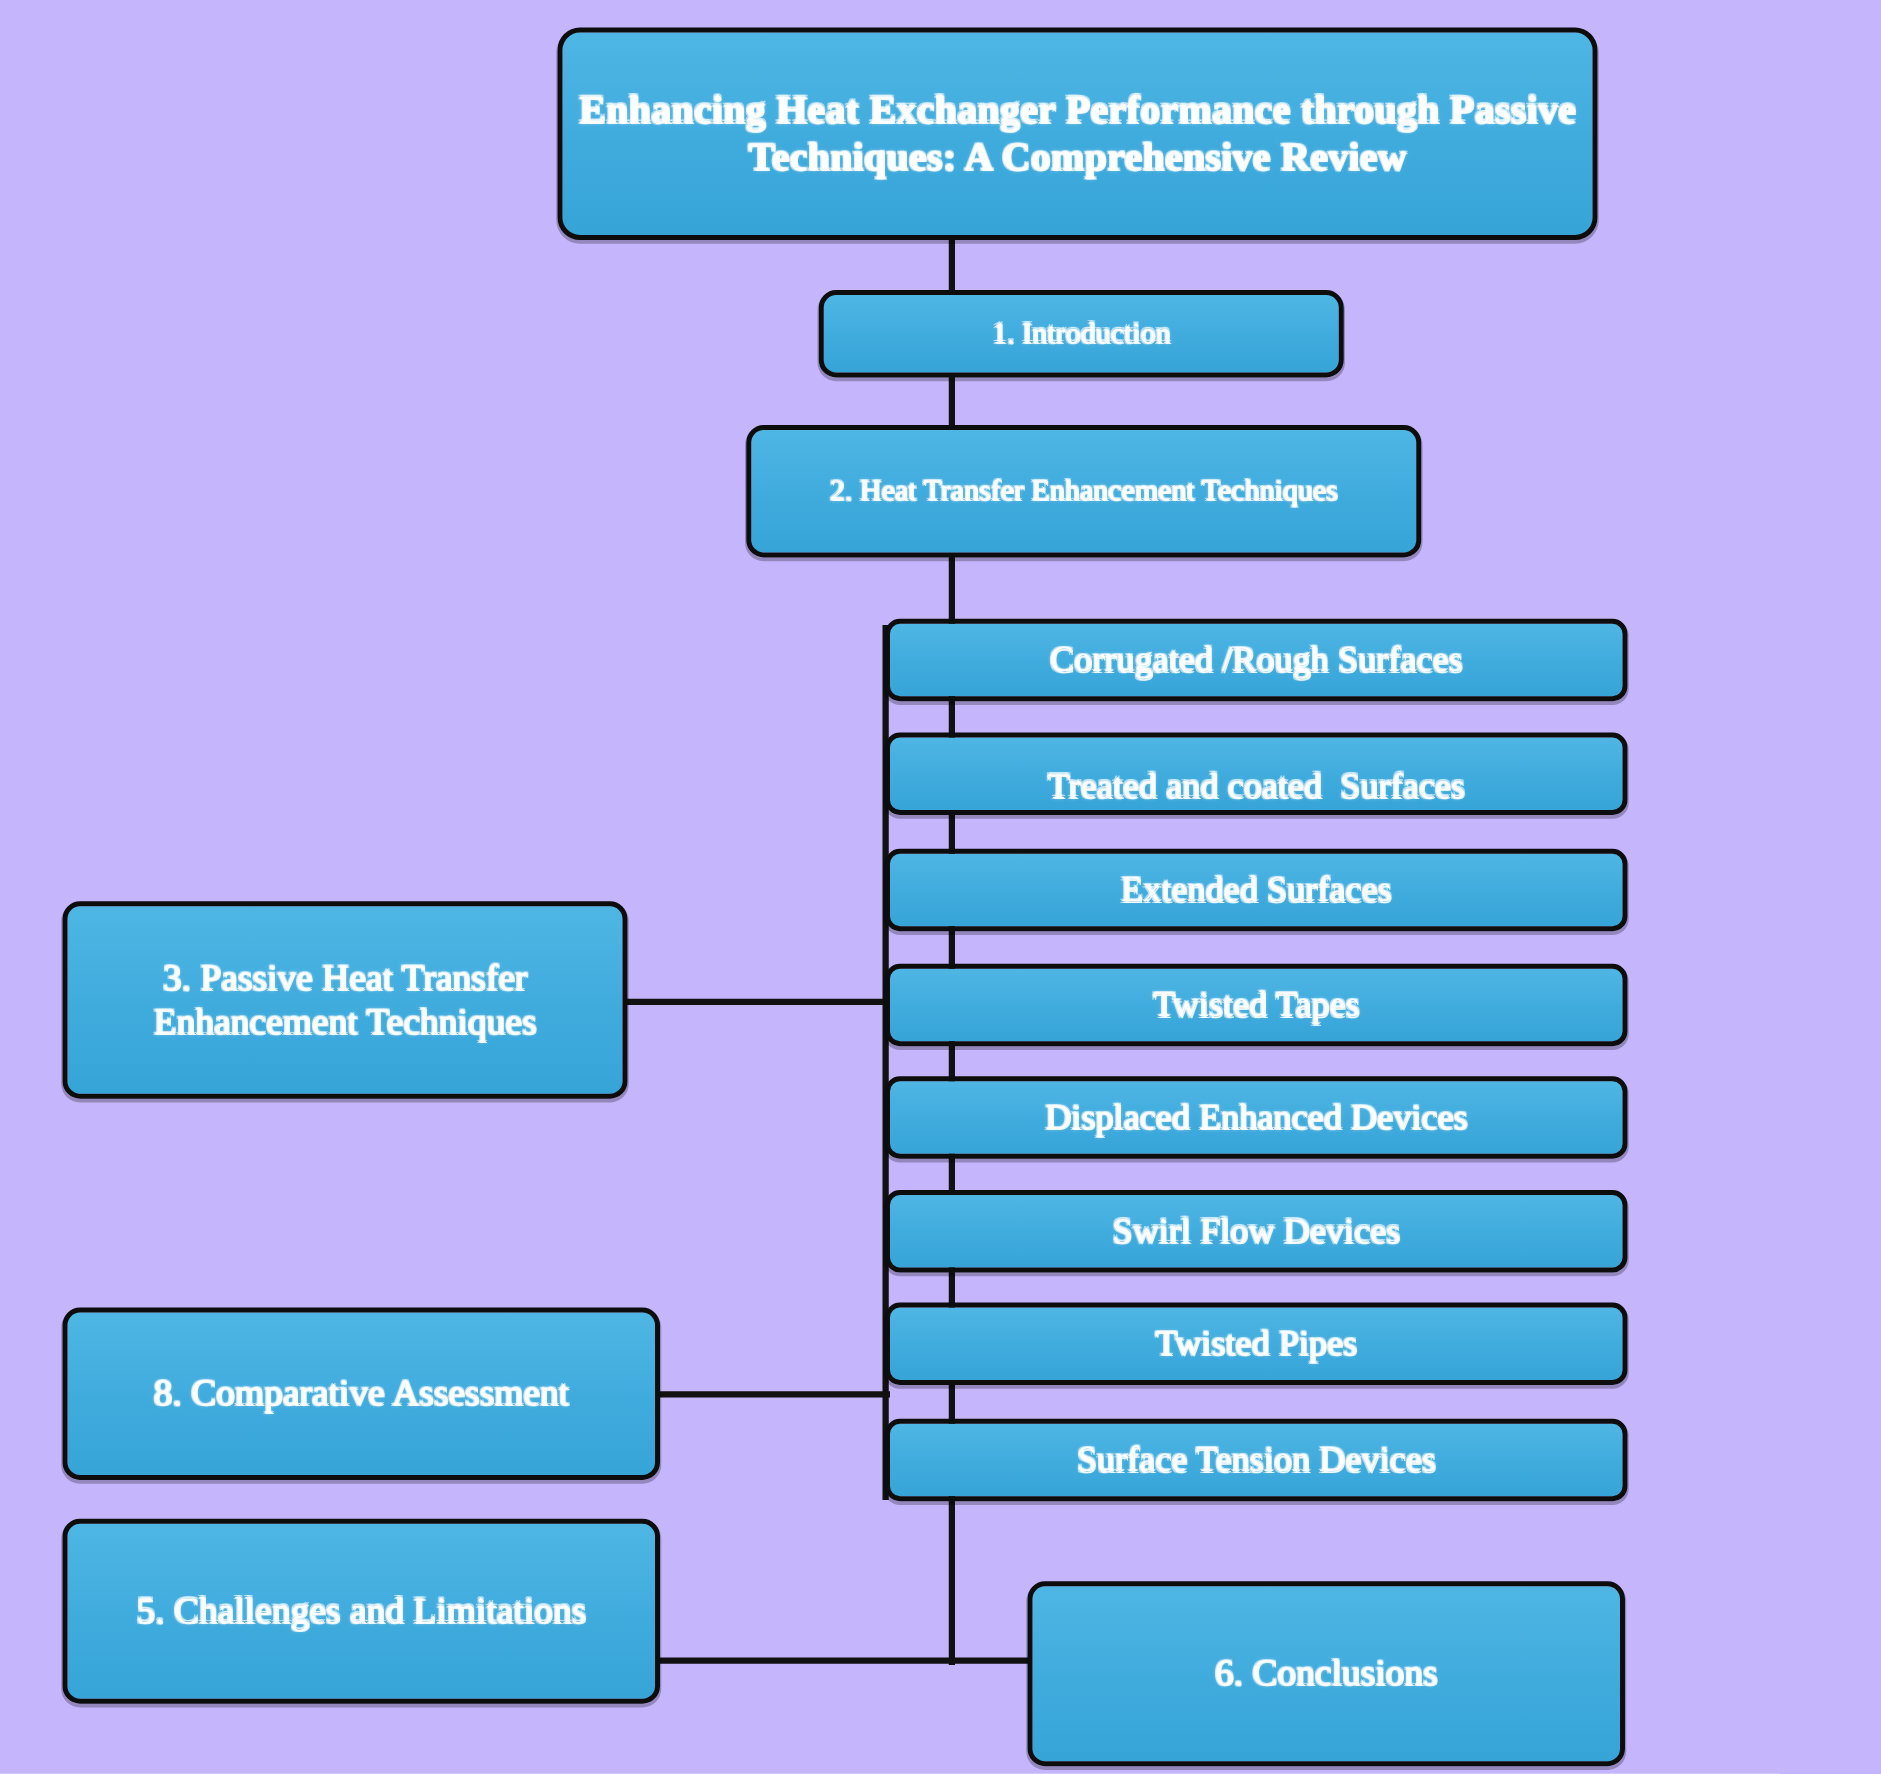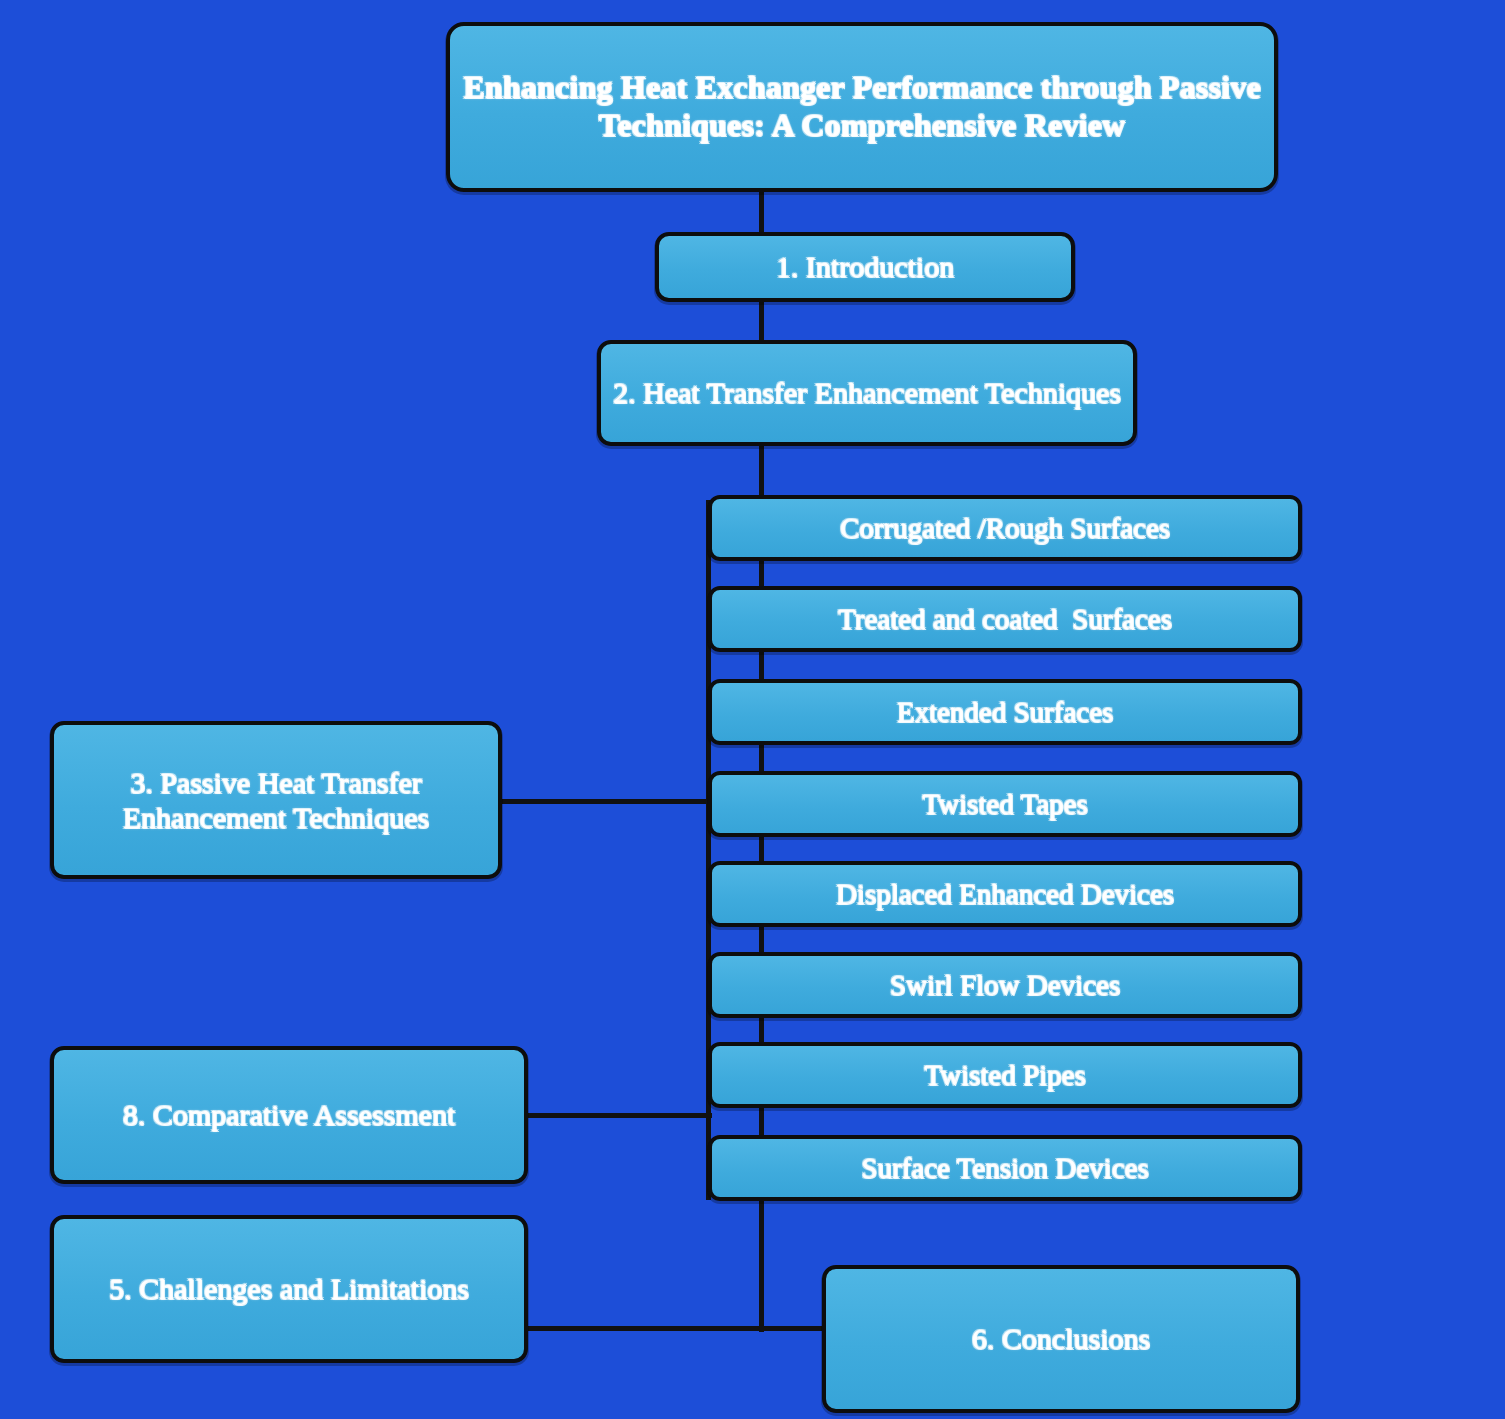--- a/index.html
+++ b/index.html
@@ -4,21 +4,21 @@
 <style>
   html, body {
     margin: 0;
     padding: 0;
     background: #dce7f5;
   }
   #canvas {
     position: relative;
     width: 1505px;
     height: 1419px;
-    background: #1d4ed8;
+    background: #c4b5fd;
     overflow: hidden;
     font-family: "Liberation Serif", "DejaVu Serif", serif;
   }
 
   
   .conn {
     position: absolute;
     background: #111111;
     z-index: 1;
   }
@@ -47,21 +47,21 @@
        0 0 3px rgba(255,255,255,0.7);
   }
   .node span { display: block; white-space: pre-wrap; }
 
   .title-node {
     font-weight: bold;
     font-size: 32px;
     border-radius: 18px;
     letter-spacing: 0.2px;
   }
-  .sec-node   { font-size: 30px; }
+  .sec-node   { font-size: 24px; }
   .tech-node  { font-size: 29px; border-radius: 12px; }
   .side-node  { font-size: 30px; }
 </style>
 </head>
 <body>
 
 <div id="canvas">
 
   <div class="conn" style="left:759px; top:190px; width:5px; height:44px;"></div>
 
@@ -85,21 +85,21 @@
     <span>1. Introduction</span>
   </div>
 
   <div class="node sec-node" style="left:597px; top:340px; width:540px; height:106px;">
     <span>2. Heat Transfer Enhancement Techniques</span>
   </div>
 
   <div class="node tech-node" style="left:708px; top:495px; width:594px; height:66px;">
     <span>Corrugated /Rough Surfaces</span>
   </div>
-  <div class="node tech-node" style="left:708px; top:586px; width:594px; height:66px;">
+  <div class="node tech-node" style="left:708px; top:586px; width:594px; height:66px;align-items:flex-end;">
     <span>Treated and coated  Surfaces</span>
   </div>
   <div class="node tech-node" style="left:708px; top:679px; width:594px; height:66px;">
     <span>Extended Surfaces</span>
   </div>
   <div class="node tech-node" style="left:708px; top:771px; width:594px; height:66px;">
     <span>Twisted Tapes</span>
   </div>
   <div class="node tech-node" style="left:708px; top:861px; width:594px; height:66px;">
     <span>Displaced Enhanced Devices</span>

